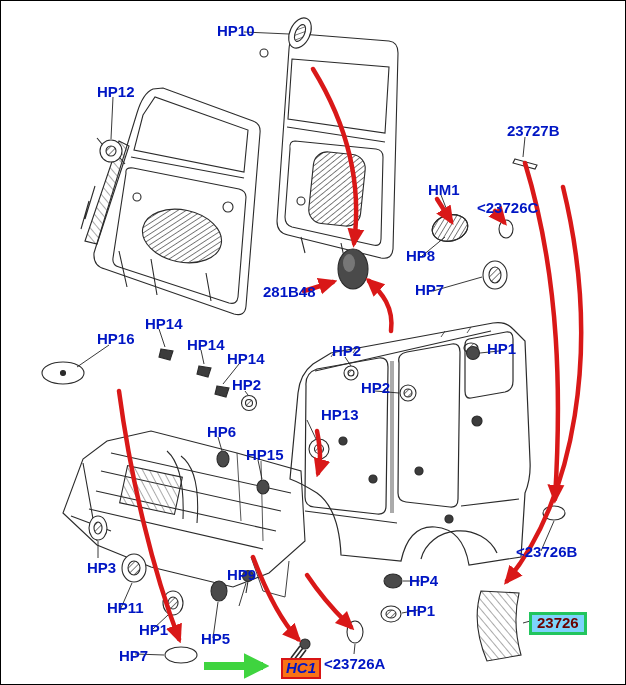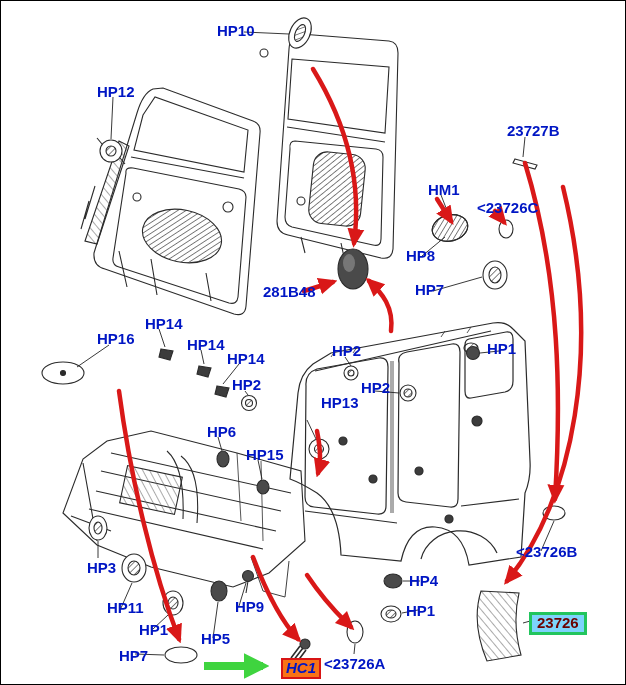--- a/index.html
+++ b/index.html
@@ -231,27 +231,27 @@
       <span class="lbl plain" style="left: 414px; top: 281px;">HP7</span>
       <span class="lbl plain" style="left: 262px; top: 283px;">281B48</span>
       <span class="lbl plain" style="left: 96px; top: 330px;">HP16</span>
       <span class="lbl plain" style="left: 144px; top: 315px;">HP14</span>
       <span class="lbl plain" style="left: 186px; top: 336px;">HP14</span>
       <span class="lbl plain" style="left: 226px; top: 350px;">HP14</span>
       <span class="lbl plain" style="left: 331px; top: 342px;">HP2</span>
       <span class="lbl plain" style="left: 486px; top: 340px;">HP1</span>
       <span class="lbl plain" style="left: 231px; top: 376px;">HP2</span>
       <span class="lbl plain" style="left: 360px; top: 379px;">HP2</span>
-      <span class="lbl plain" style="left: 293px; top: 394px; padding-left: 27px;">HP13</span>
+      <span class="lbl plain" style="left: 293px; top: 406px; padding-left: 27px;">HP13</span>
       <span class="lbl plain" style="left: 206px; top: 423px;">HP6</span>
       <span class="lbl plain" style="left: 245px; top: 446px;">HP15</span>
       <span class="lbl plain" style="left: 86px; top: 559px;">HP3</span>
       <span class="lbl plain" style="left: 408px; top: 572px;">HP4</span>
       <span class="lbl plain" style="left: 106px; top: 599px;">HP11</span>
-      <span class="lbl plain" style="left: 226px; top: 598px; margin-left: 8px;">HP9</span>
+      <span class="lbl plain" style="left: 226px; top: 566px;">HP9</span>
       <span class="lbl plain" style="left: 405px; top: 602px;">HP1</span>
       <span class="lbl plain" style="left: 138px; top: 621px;">HP1</span>
       <span class="lbl plain" style="left: 200px; top: 630px;">HP5</span>
       <span class="lbl plain" style="left: 118px; top: 647px;">HP7</span>
       <span class="lbl boxed" style="left: 280px; top: 657px;">HC1</span>
       <span class="lbl plain" style="left: 323px; top: 655px;">&lt;23726A</span>
       <span class="lbl plain" style="left: 515px; top: 543px;">&lt;23726B</span>
       <span class="lbl highlight" style="left: 528px; top: 611px;">23726</span>
     </div>
 

